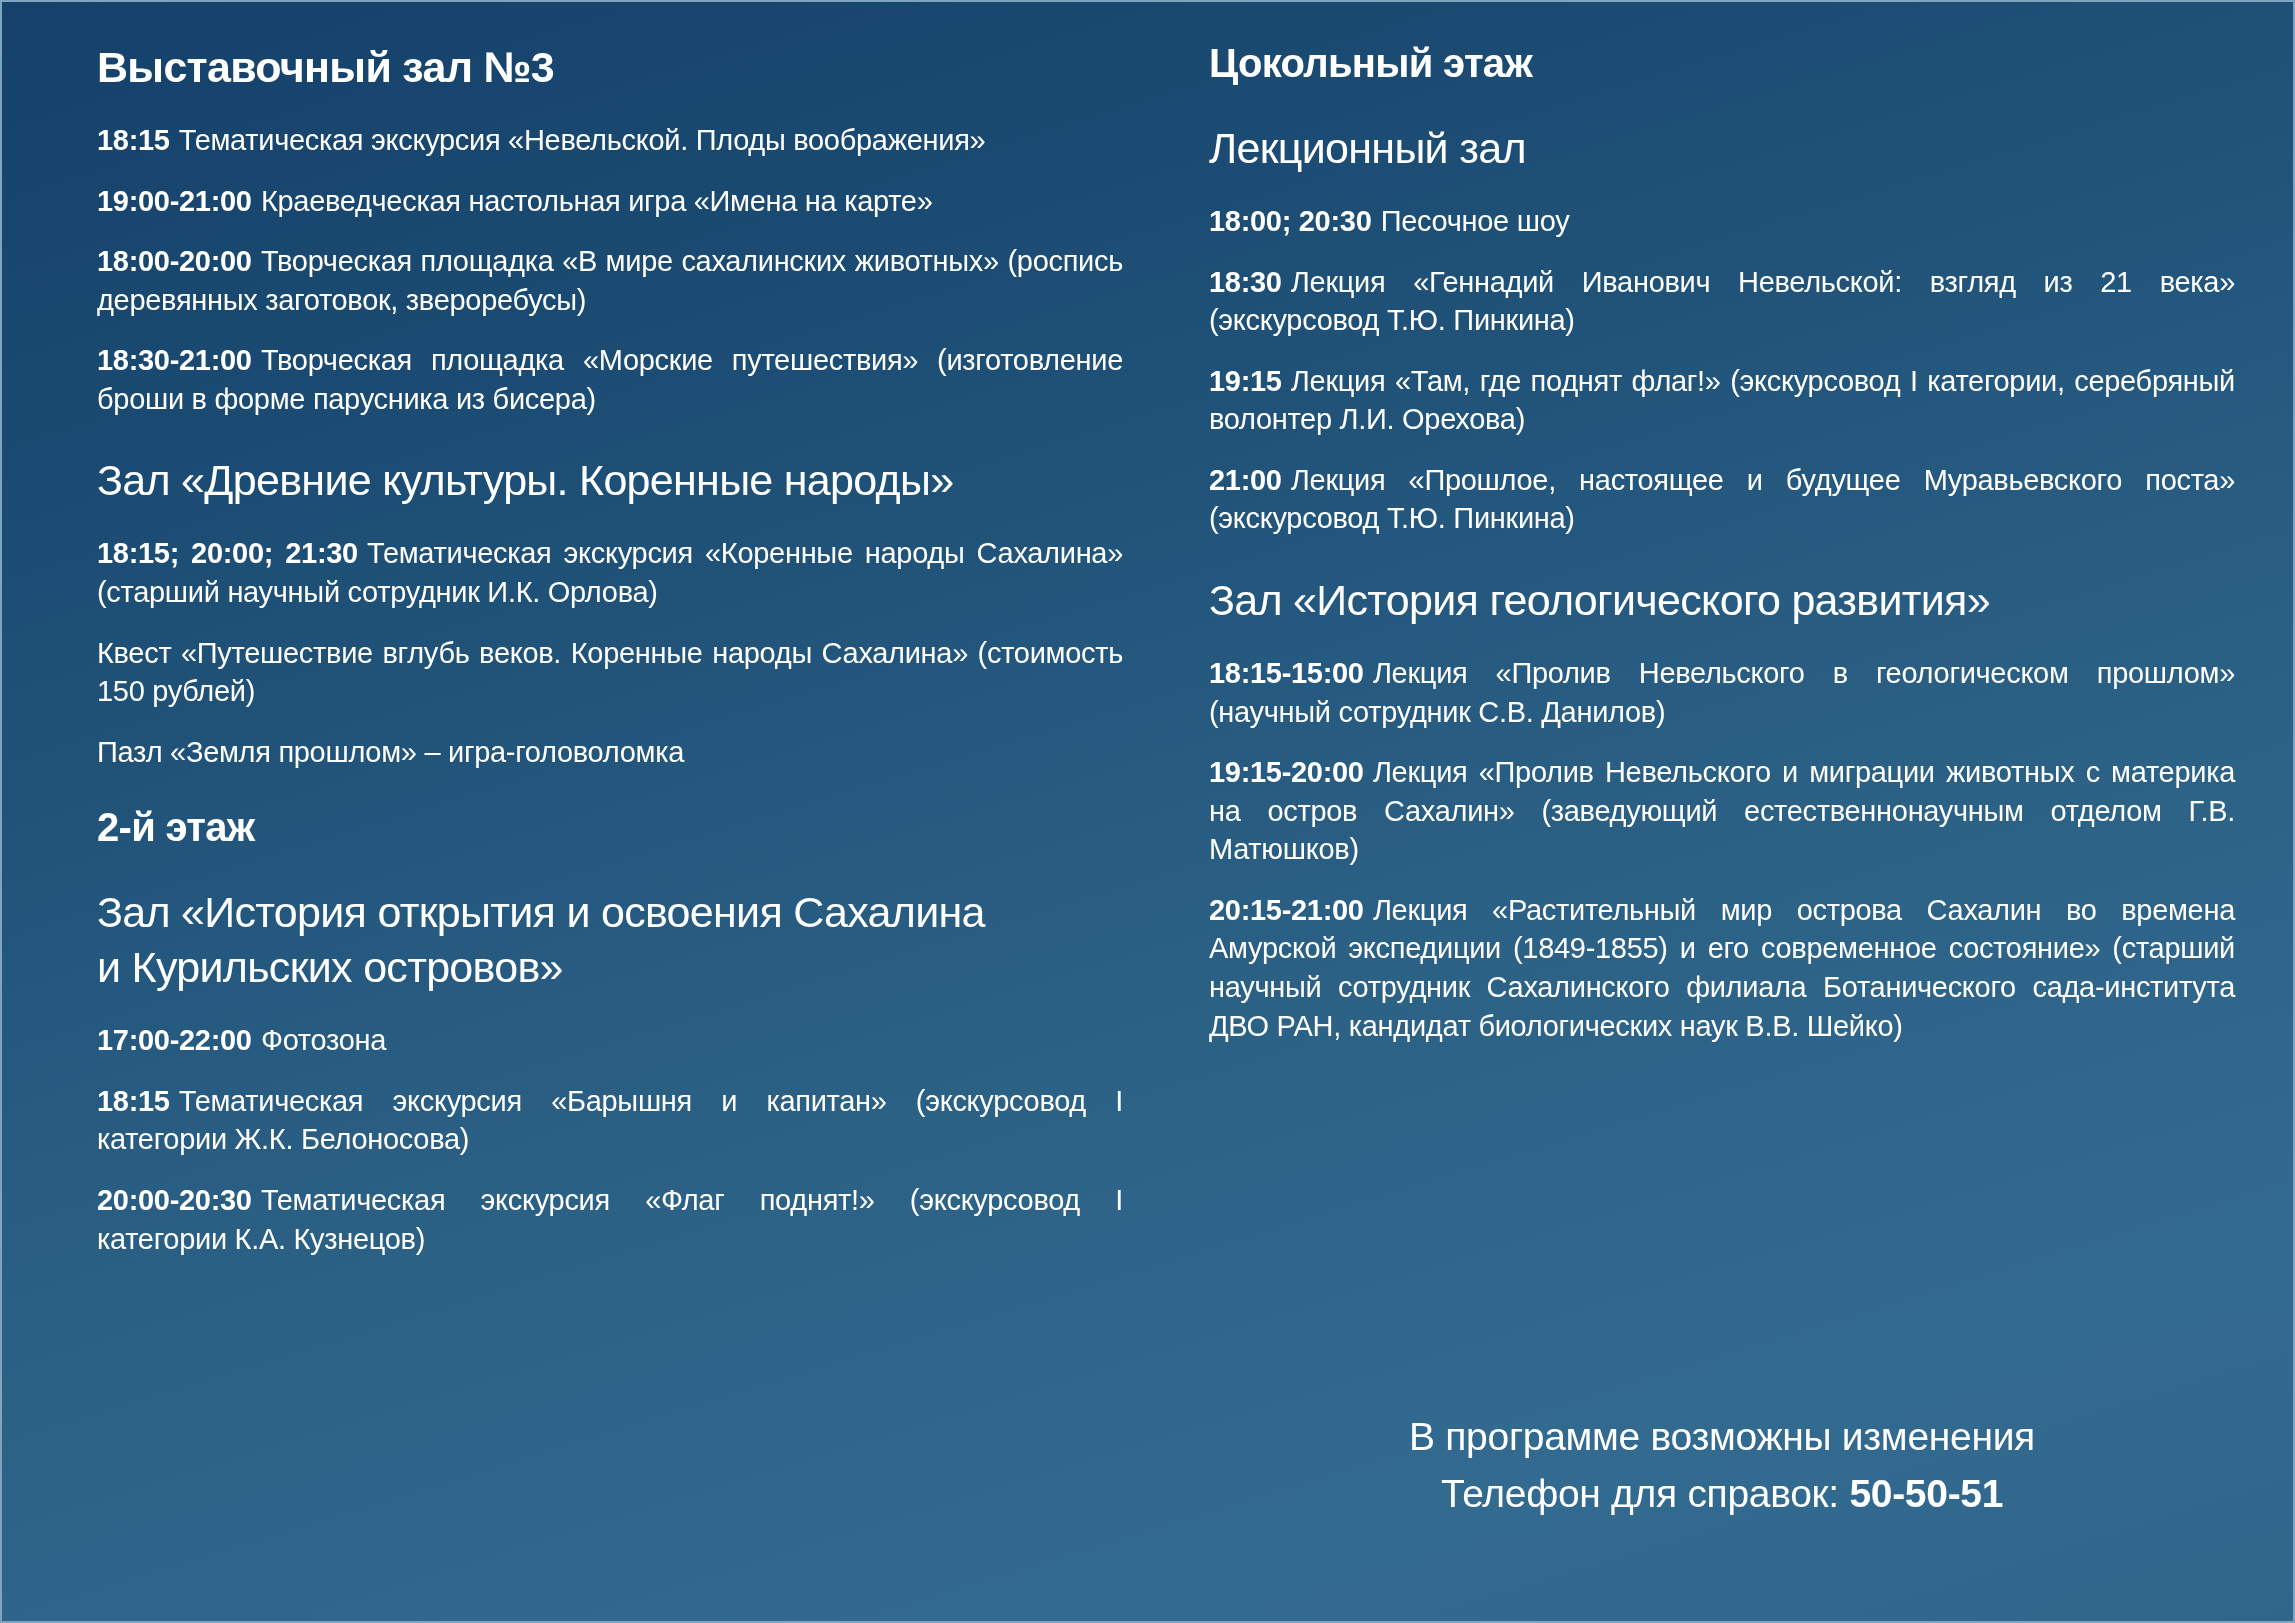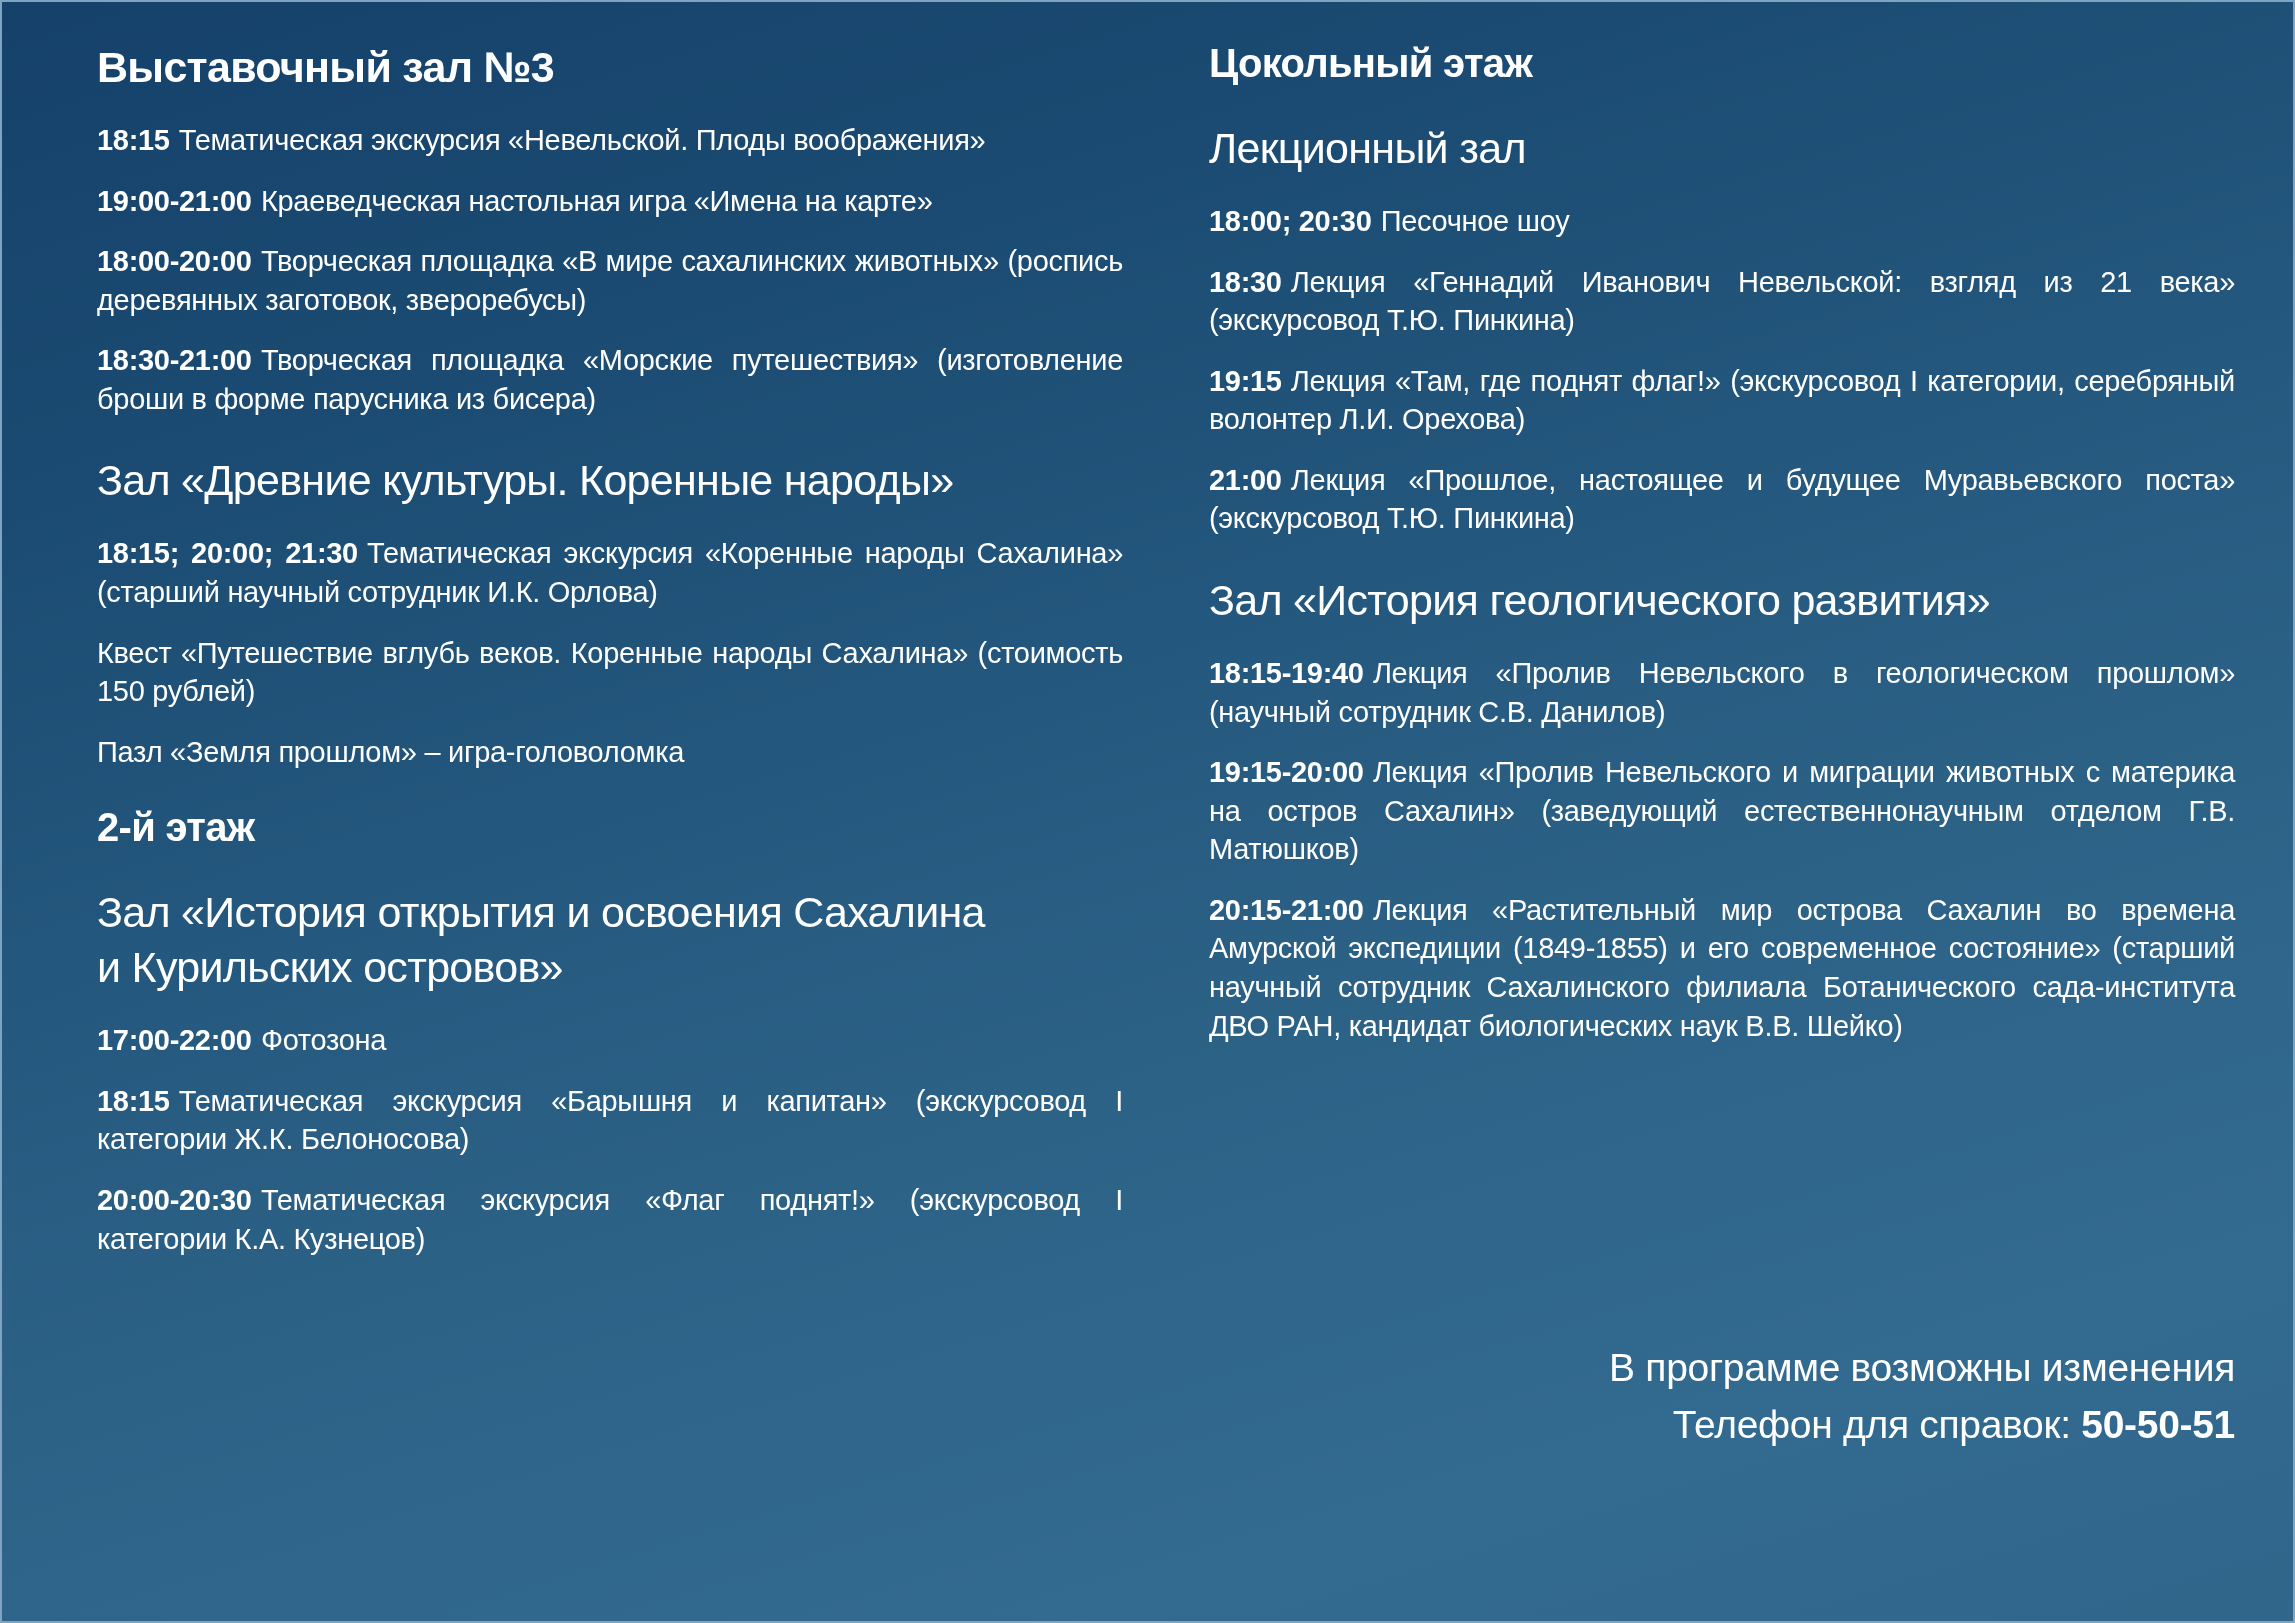--- a/index.html
+++ b/index.html
@@ -43,23 +43,23 @@
     line-height: 1.33;
     margin: 16px 0 22px 0;
     text-align: justify;
     letter-spacing: -0.3px;
   }
   .time { font-weight: 700; margin-right: 9.2px; }
 
   #footer {
     position: absolute;
     left: 1207px;
-    top: 1338px;
+    top: 1407px;
     width: 1026px;
-    text-align: right;
+    text-align: center;
     font-size: 39px;
     line-height: 1.45;
     letter-spacing: -0.3px;
   }
   #footer .phone-number { font-weight: 700; margin-top: 29px; }
 </style>
 </head>
 <body>
 
 <div id="page">
@@ -83,21 +83,21 @@
   </div>
 
   <div class="col" id="col-right">
     <h1 class="h-big first">Цокольный этаж</h1>
     <h2 class="h-section">Лекционный зал</h2>
     <p class="item"><span class="time">18:00; 20:30</span><span>Песочное шоу</span></p>
     <p class="item"><span class="time">18:30</span><span>Лекция «Геннадий Иванович Невельской: взгляд из 21 века» (экскурсовод Т.Ю. Пинкина)</span></p>
     <p class="item"><span class="time">19:15</span><span>Лекция «Там, где поднят флаг!» (экскурсовод I категории, серебряный волонтер Л.И. Орехова)</span></p>
     <p class="item"><span class="time">21:00</span><span>Лекция «Прошлое, настоящее и будущее Муравьевского поста» (экскурсовод Т.Ю. Пинкина)</span></p>
     <h2 class="h-section">Зал «История геологического развития»</h2>
-    <p class="item"><span class="time">18:15-19:40</span><span>Лекция «Пролив Невельского в геологическом прошлом» (научный сотрудник С.В. Данилов)</span></p>
+    <p class="item"><span class="time">18:15-15:00</span><span>Лекция «Пролив Невельского в геологическом прошлом» (научный сотрудник С.В. Данилов)</span></p>
     <p class="item"><span class="time">19:15-20:00</span><span>Лекция «Пролив Невельского и миграции животных с материка на остров Сахалин» (заведующий естественнонаучным отделом Г.В. Матюшков)</span></p>
     <p class="item"><span class="time">20:15-21:00</span><span>Лекция «Растительный мир острова Сахалин во времена Амурской экспедиции (1849-1855) и его современное состояние» (старший научный сотрудник Сахалинского филиала Ботанического сада-института ДВО РАН, кандидат биологических наук В.В. Шейко)</span></p>
   </div>
 
   <div id="footer">
     <div>В программе возможны изменения</div>
     <div><span>Телефон для справок: </span><span class="phone-number">50-50-51</span></div>
   </div>
 
 </div>

